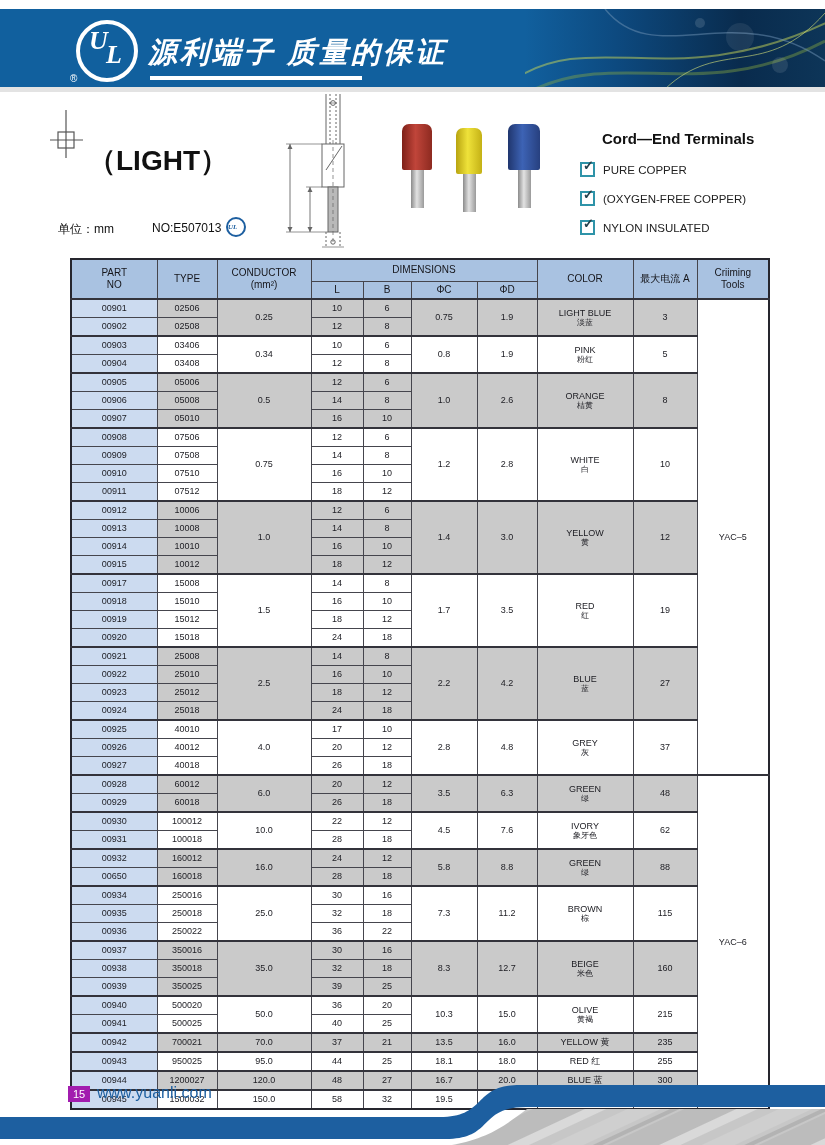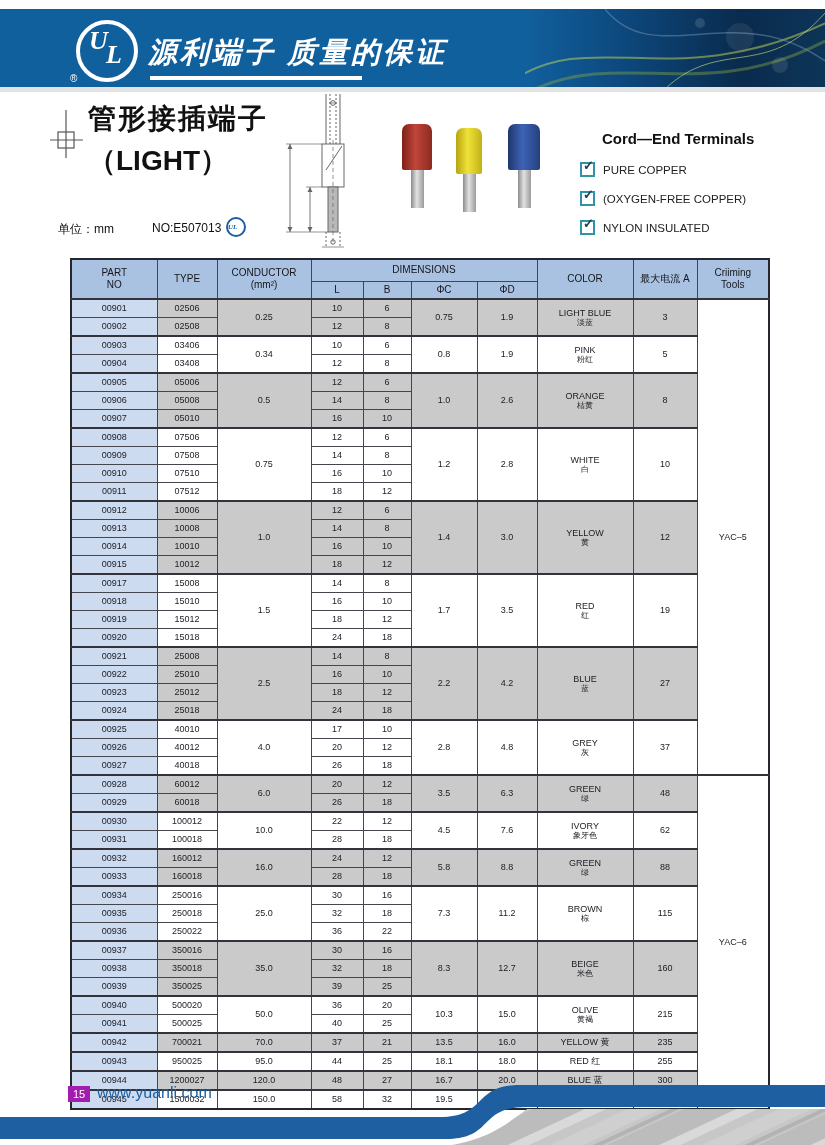--- a/index.html
+++ b/index.html
@@ -98,21 +98,20 @@
     <div class="slogan">源利端子  质量的保证</div>
     <div class="slogan-underline"></div>
   </div>
   <div class="banner-bottom-strip"></div>
 
   <svg class="crosshair" width="34" height="48" viewBox="0 0 34 48">
     <line x1="16" y1="0" x2="16" y2="48" stroke="#555" stroke-width="1.2"></line>
     <line x1="0" y1="30" x2="33" y2="30" stroke="#555" stroke-width="1.2"></line>
     <rect x="8" y="22" width="16" height="16" fill="none" stroke="#555" stroke-width="1.2"></rect>
   </svg>
-  <div class="title-line1">管形接插端子</div>
   <div class="title-line2">（LIGHT）</div>
   <div class="unit-label">单位：mm</div>
   <div class="cert-no">NO:E507013</div>
   <div class="ul-mini">UL</div>
 
   <svg class="tech-drawing" width="130" height="158" viewBox="0 0 130 158">
     <g stroke="#666" stroke-width="1" fill="none">
       <line x1="58" y1="2" x2="58" y2="52"></line>
         <line x1="72" y1="2" x2="72" y2="52"></line>
       <line x1="62" y1="2" x2="62" y2="52" stroke-dasharray="2,2"></line>
@@ -478,21 +477,21 @@
             <td class="sh-g">12</td>
             <td class="sh-g" rowspan="2">5.8</td>
             <td class="sh-g" rowspan="2">8.8</td>
             <td class="sh-g" rowspan="2">
               <div>GREEN</div>
               <div class="color-cn">绿</div>
             </td>
             <td class="sh-g" rowspan="2">88</td>
           </tr>
           <tr>
-            <td class="sh-g c-part">00933</td>
+            <td class="sh-g c-part">00650</td>
             <td class="sh-g">160018</td>
             <td class="sh-g">28</td>
             <td class="sh-g">18</td>
           </tr>
           <tr class="group-start">
             <td class="sh-w c-part">00934</td>
             <td class="sh-w">250016</td>
             <td class="sh-w" rowspan="3">25.0</td>
             <td class="sh-w">30</td>
             <td class="sh-w">16</td>

